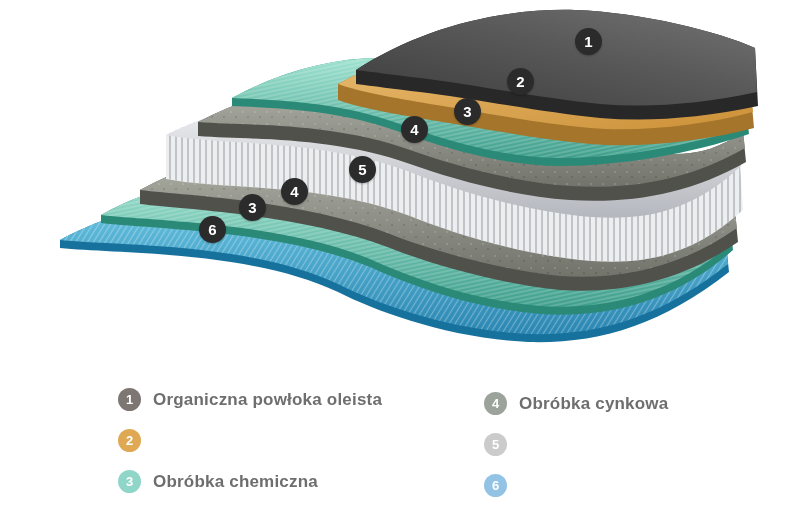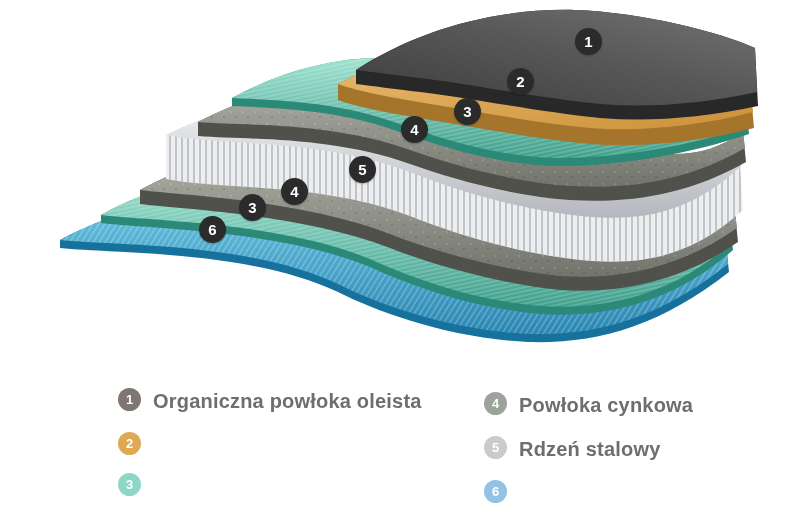--- a/index.html
+++ b/index.html
@@ -24,21 +24,21 @@
   .legend-col.left{left:118px;top:388px;width:330px;}
   .legend-col.right{left:484px;top:392px;width:300px;}
   .legend-item{display:flex;align-items:flex-start;margin-bottom:18px;}
   .lbadge{
     flex:none;width:23px;height:23px;border-radius:50%;
     color:#ffffff;font-weight:bold;font-size:13px;
     display:flex;align-items:center;justify-content:center;
     margin-right:12px;
   }
   .llabel{
-    color:#6e6e6e;font-weight:bold;font-size:20px;line-height:1.25;
+    color:#6e6e6e;font-weight:bold;font-size:17px;line-height:1.25;
     letter-spacing:.2px;padding-top:1px;
   }
 </style>
 </head>
 <body>
 
 <div class="stage">
 
   <svg class="diagram" width="800" height="375" viewBox="0 0 800 375" aria-hidden="true">
     <defs>
@@ -142,30 +142,30 @@
   <div class="legend-col left">
     <div class="legend-item">
       <span class="lbadge" style="background-color: rgb(125, 118, 114);">1</span>
       <span class="llabel">Organiczna powłoka oleista</span>
     </div>
     <div class="legend-item">
       <span class="lbadge" style="background-color: rgb(223, 169, 84);">2</span>
     </div>
     <div class="legend-item">
       <span class="lbadge" style="background-color: rgb(143, 214, 201);">3</span>
+      <span class="llabel">Obróbka chemiczna</span>
     </div>
   </div>
 
   <div class="legend-col right">
     <div class="legend-item">
       <span class="lbadge" style="background-color: rgb(155, 163, 155);">4</span>
-      <span class="llabel">Powłoka cynkowa</span>
+      <span class="llabel">Obróbka cynkowa</span>
     </div>
     <div class="legend-item">
       <span class="lbadge" style="background-color: rgb(203, 203, 203);">5</span>
-      <span class="llabel">Rdzeń stalowy</span>
     </div>
     <div class="legend-item">
       <span class="lbadge" style="background-color: rgb(146, 195, 228);">6</span>
     </div>
   </div>
 
 </div>
 
 </body></html>

